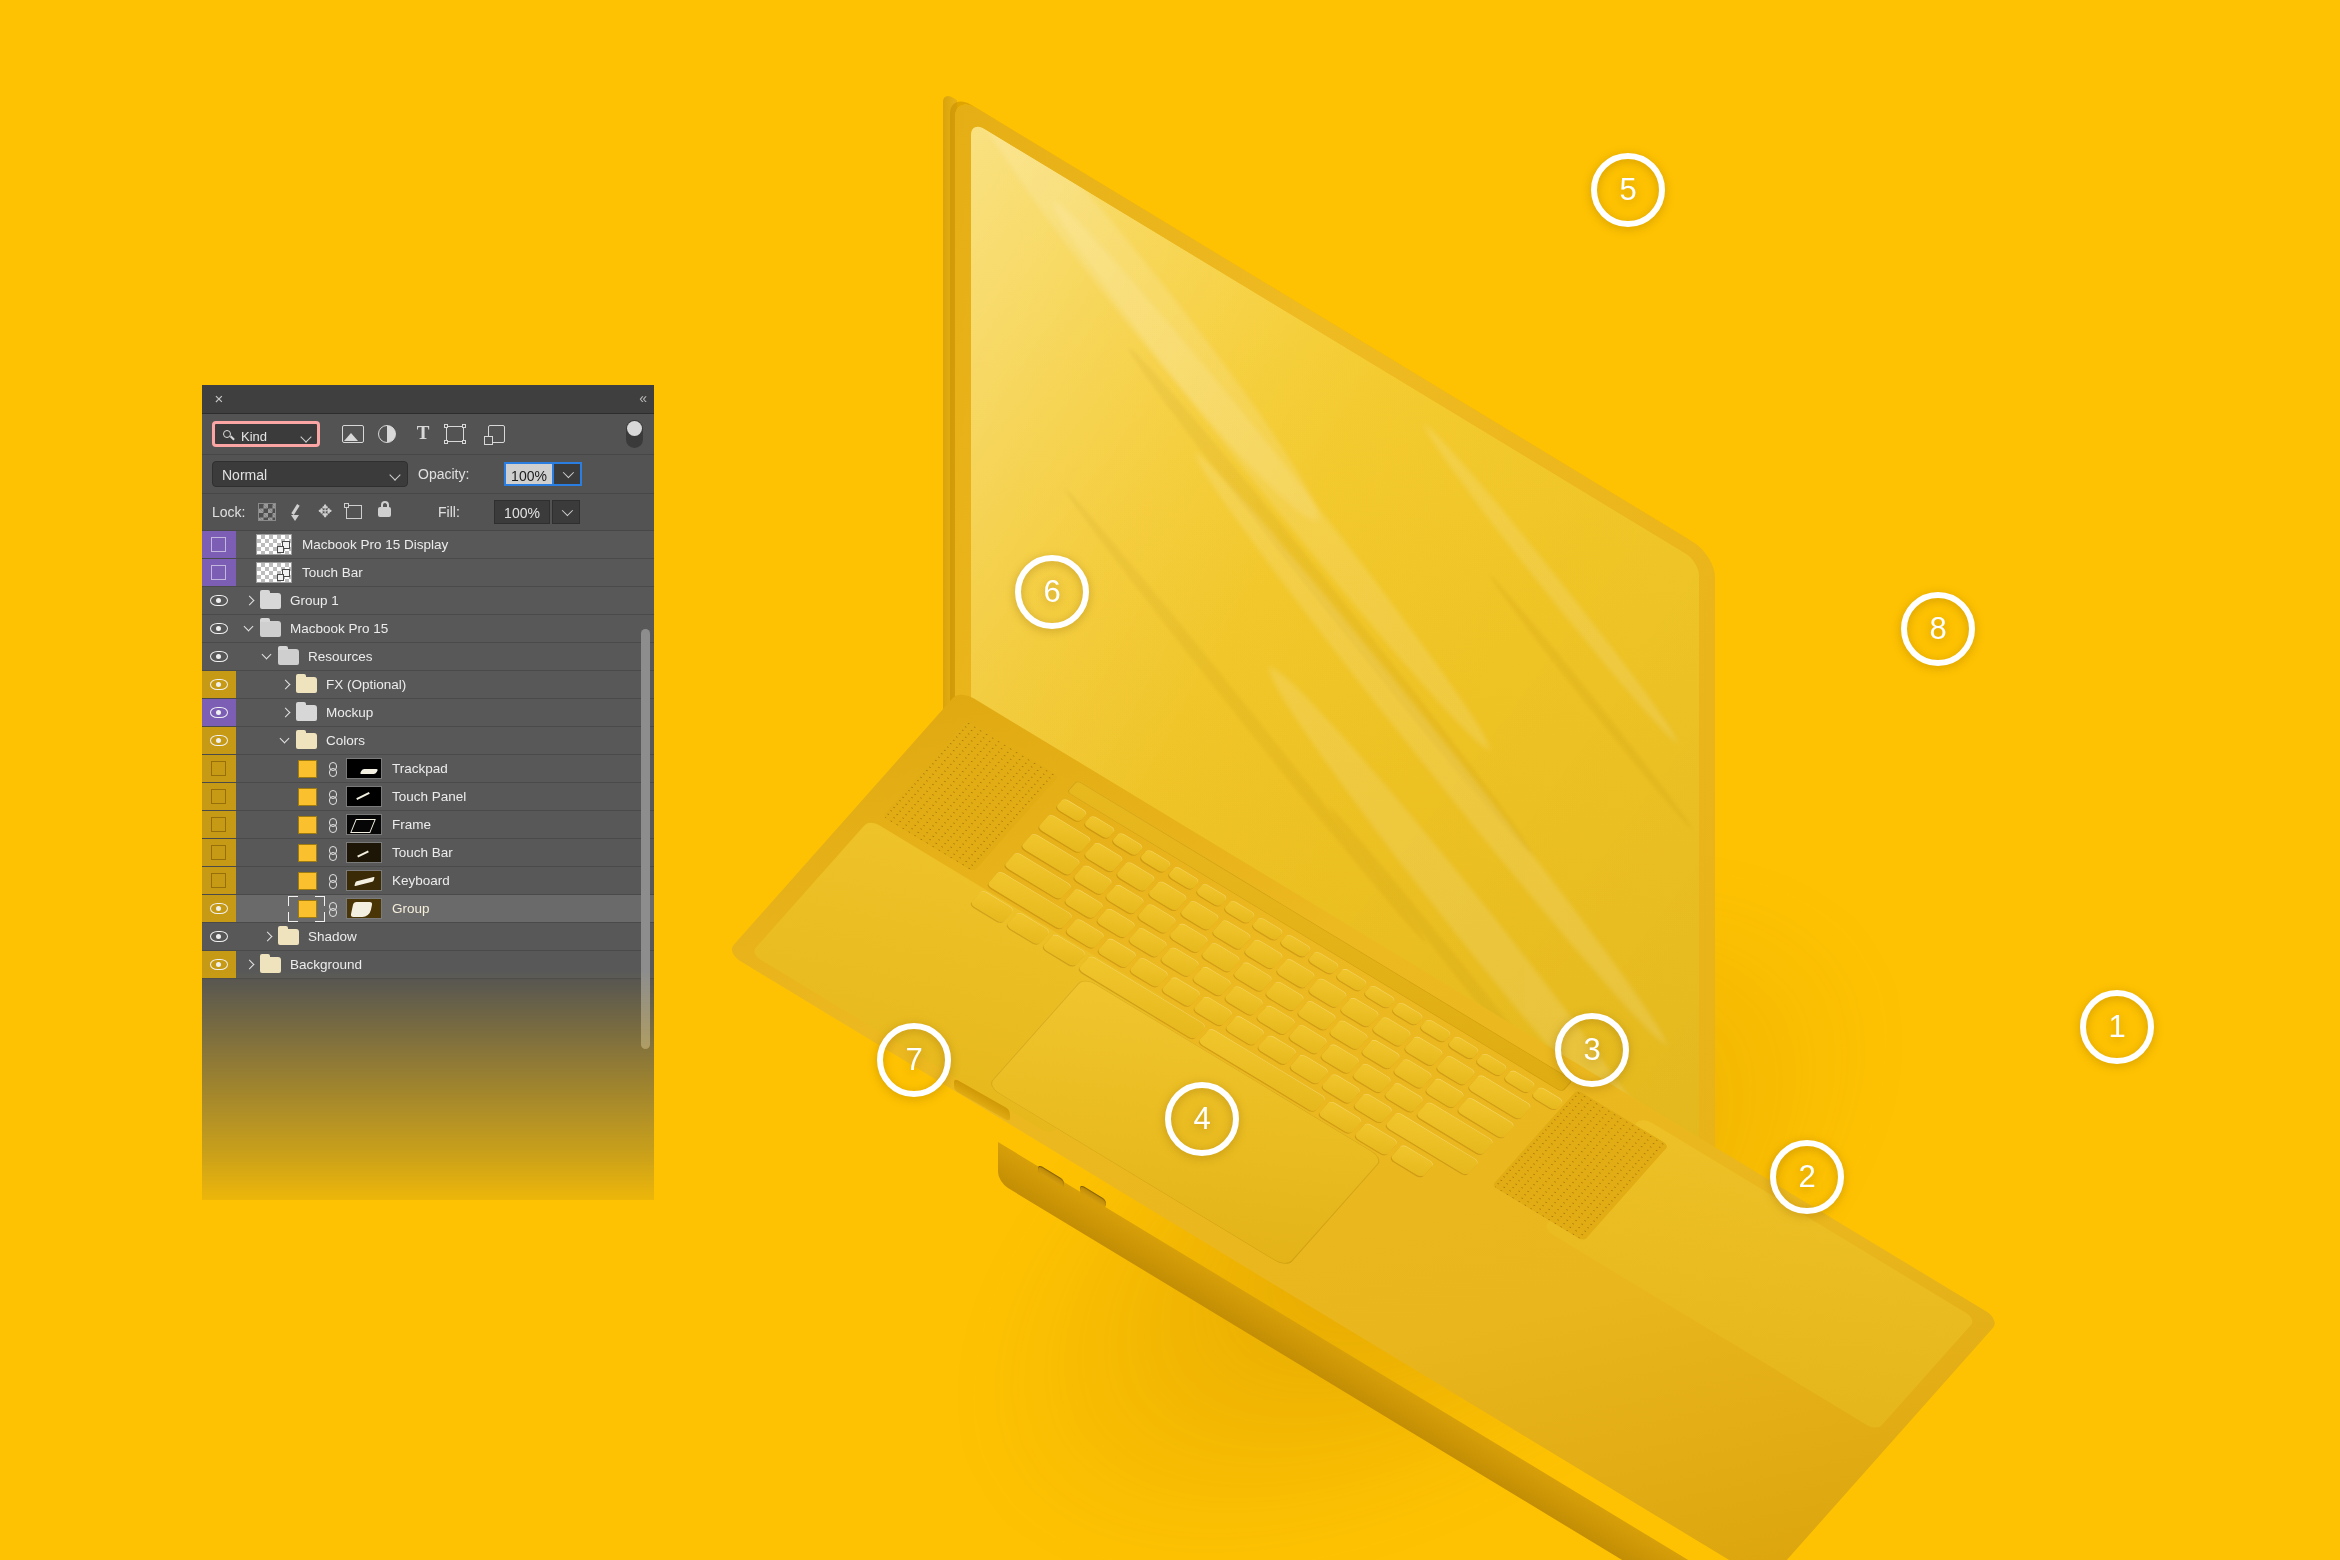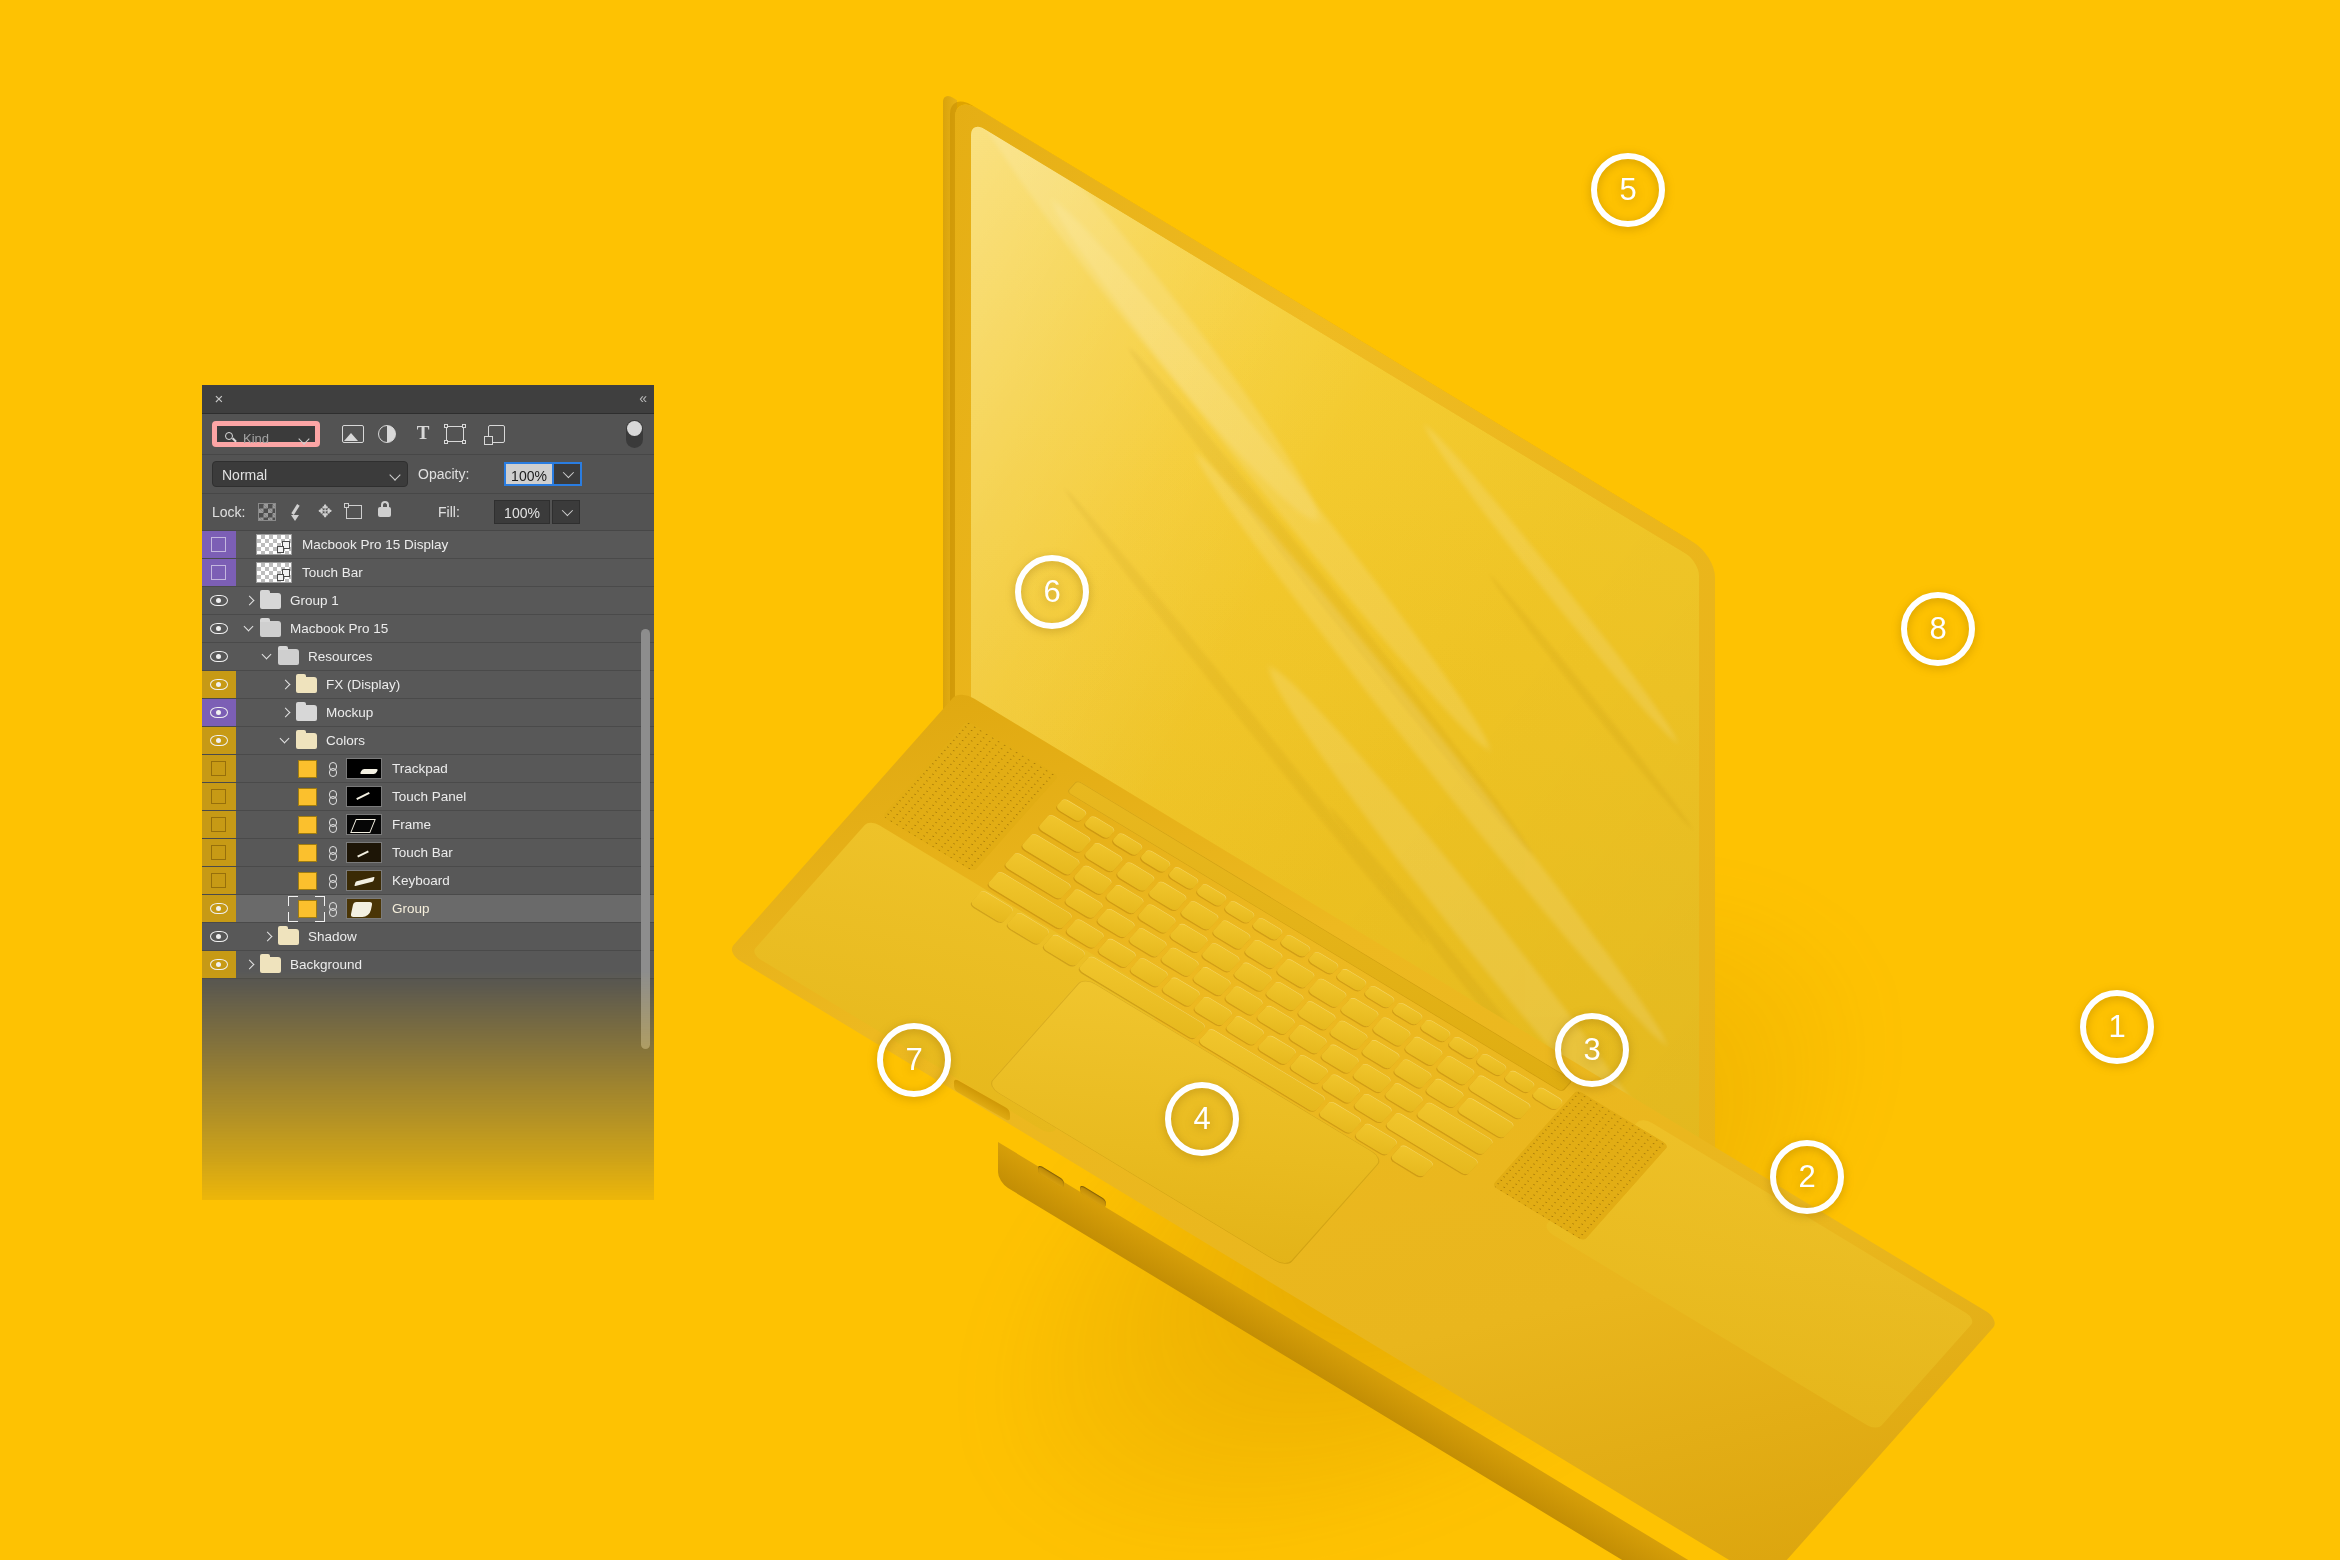--- a/index.html
+++ b/index.html
@@ -141,21 +141,21 @@
     color:#e8e8e8;font-size:16px;line-height:38px;font-weight:bold;
   }
   .ps-menu{position:absolute;right:12px;top:12px;width:22px;height:14px;}
   .ps-menu i{display:block;height:2px;background:#c6c6c6;margin-bottom:4px;border-radius:1px;}
 
   .ps-row{position:relative;background:#535353;border-bottom:1px solid #474747;}
 
   .filt{height:40px;}
   .filt .kind{
     position:absolute;left:10px;top:7px;width:108px;height:26px;
-    background:#3b3b3b;border:5px solid #fca5a5;border-radius:4px;color:#a3a3a3;
+    background:#3b3b3b;border:3px solid #fca5a5;border-radius:4px;color:#e5e5e5;
     font-size:13px;line-height:26px;padding-left:26px;box-sizing:border-box;
   }
   .mag{position:absolute;left:8px;top:6px;width:13px;height:13px;}
   .mag::before{content:"";position:absolute;left:0;top:0;width:8px;height:8px;border:1.6px solid #dcdcdc;border-radius:50%;box-sizing:border-box;}
   .mag::after{content:"";position:absolute;left:7px;top:7px;width:5px;height:1.6px;background:#dcdcdc;transform:rotate(45deg);}
   .cv{position:absolute;right:7px;top:9px;width:7px;height:7px;border-right:1.6px solid #cfcfcf;border-bottom:1.6px solid #cfcfcf;transform:rotate(45deg);}
 
   .ficon{position:absolute;top:11px;width:22px;height:18px;color:#d8d8d8;}
   .f-img{border:1.8px solid #d8d8d8;border-radius:2px;box-sizing:border-box;overflow:hidden;background:#535353;}
   .f-img::after{content:"";position:absolute;left:1px;bottom:1px;width:0;height:0;border-left:7px solid transparent;border-right:7px solid transparent;border-bottom:8px solid #d8d8d8;}
@@ -513,21 +513,21 @@
           <span class="tw open" style="left:60px"></span>
           <span class="fold open" style="left:76px"></span>
           <span class="lname" style="left:106px">Resources</span>
         </div>
         <div class="lrow">
           <div class="eyecell gold">
             <span class="eye"></span>
           </div>
           <span class="tw" style="left:78px"></span>
           <span class="fold gold" style="left:94px"></span>
-          <span class="lname" style="left:124px">FX (Display)</span>
+          <span class="lname" style="left:124px">FX (Optional)</span>
         </div>
         <div class="lrow">
           <div class="eyecell pur">
             <span class="eye"></span>
           </div>
           <span class="tw" style="left:78px"></span>
           <span class="fold" style="left:94px"></span>
           <span class="lname" style="left:124px">Mockup</span>
         </div>
         <div class="lrow">

